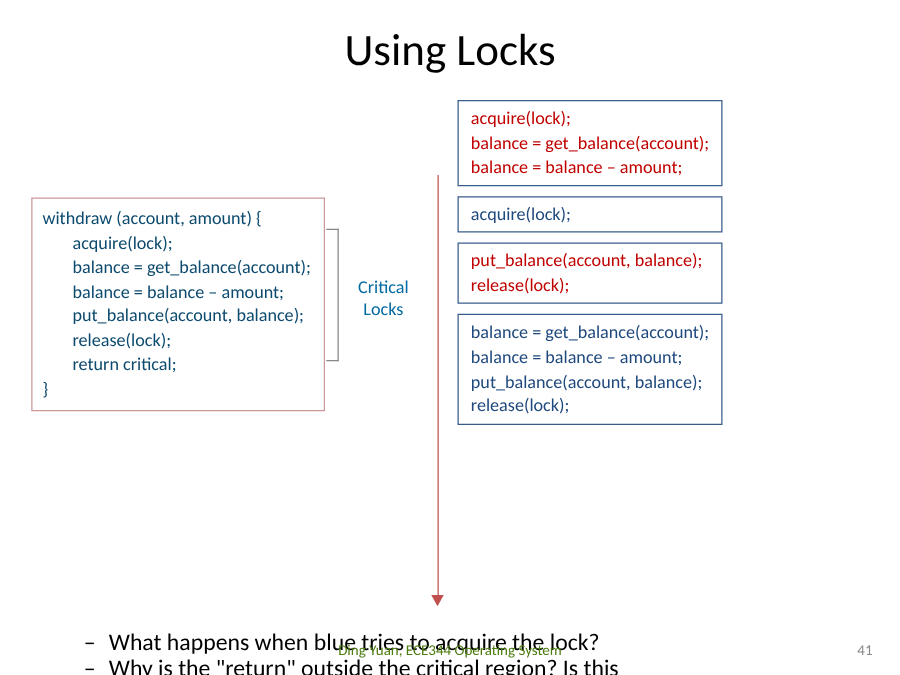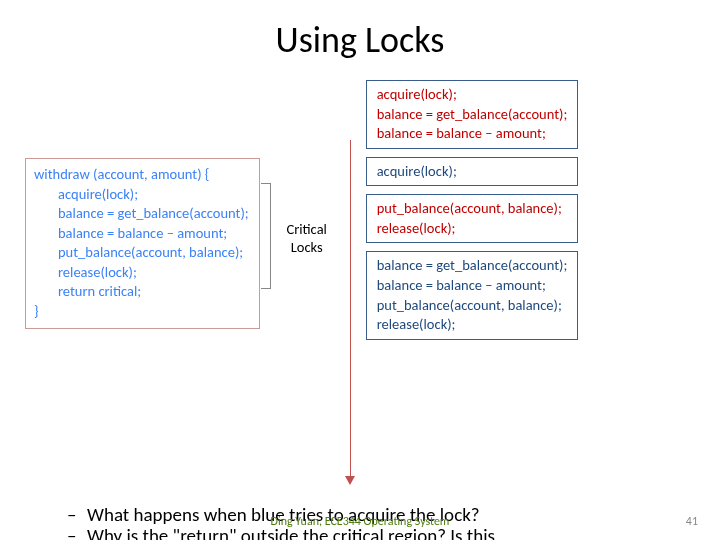--- a/index.html
+++ b/index.html
@@ -1,34 +1,34 @@
 <!DOCTYPE html>
 <html><head>
 <meta charset="utf-8">
 <style>
   * { box-sizing: border-box; margin: 0; padding: 0; }
   html, body { width: 720px; height: 540px; background: #fff; font-family: Calibri, Arial, sans-serif; }
   .slide { width: 720px; height: 540px; position: relative; padding: 10px 25px 0 25px; }
   .title { font-size: 36px; font-weight: 400; text-align: center; margin: 8px 0 18px 0; color: #000; }
   .mid { display: flex; align-items: flex-start; gap: 8px; }
   .leftwrap { position: relative; padding-top: 78px; }
-  .codebox { border: 1px solid #c99; padding: 6px 10px 6px 8px; font-size: 14.5px; color: #3b82f6; line-height: 1.35; position: relative; }
+  .codebox { border: 1px solid #c99; padding: 6px 10px 6px 8px; font-size: 14.5px; color: #0c4a6e; line-height: 1.35; position: relative; }
   .codebox .line { white-space: pre; }
   .codebox .ind { padding-left: 24px; }
   .bracket {
     position: absolute;
     right: -12px;
     top: 24px;
     height: 106px;
     width: 10px;
     border-top: 1px solid #888;
     border-bottom: 1px solid #888;
     border-right: 1px solid #888;
   }
-  .critlabel { width: 58px; font-size: 14.5px; color: #000000; text-align: center; margin-top: 140px; margin-left: 10px; line-height: 1.25; }
+  .critlabel { width: 58px; font-size: 14.5px; color: #0369a1; text-align: center; margin-top: 140px; margin-left: 10px; line-height: 1.25; }
   .arrowcol { width: 14px; position: relative; margin-top: 60px; height: 350px; }
   .arrowline { position: absolute; left: 6px; top: 0; width: 0; height: 338px; border-left: 1.5px solid #c0504d; }
   .arrowhead {
     position: absolute; left: 1.5px; top: 336px;
     width: 0; height: 0;
     border-left: 5px solid transparent;
     border-right: 5px solid transparent;
     border-top: 9px solid #c0504d;
   }
   .rightcol { display: flex; flex-direction: column; gap: 8px; }

